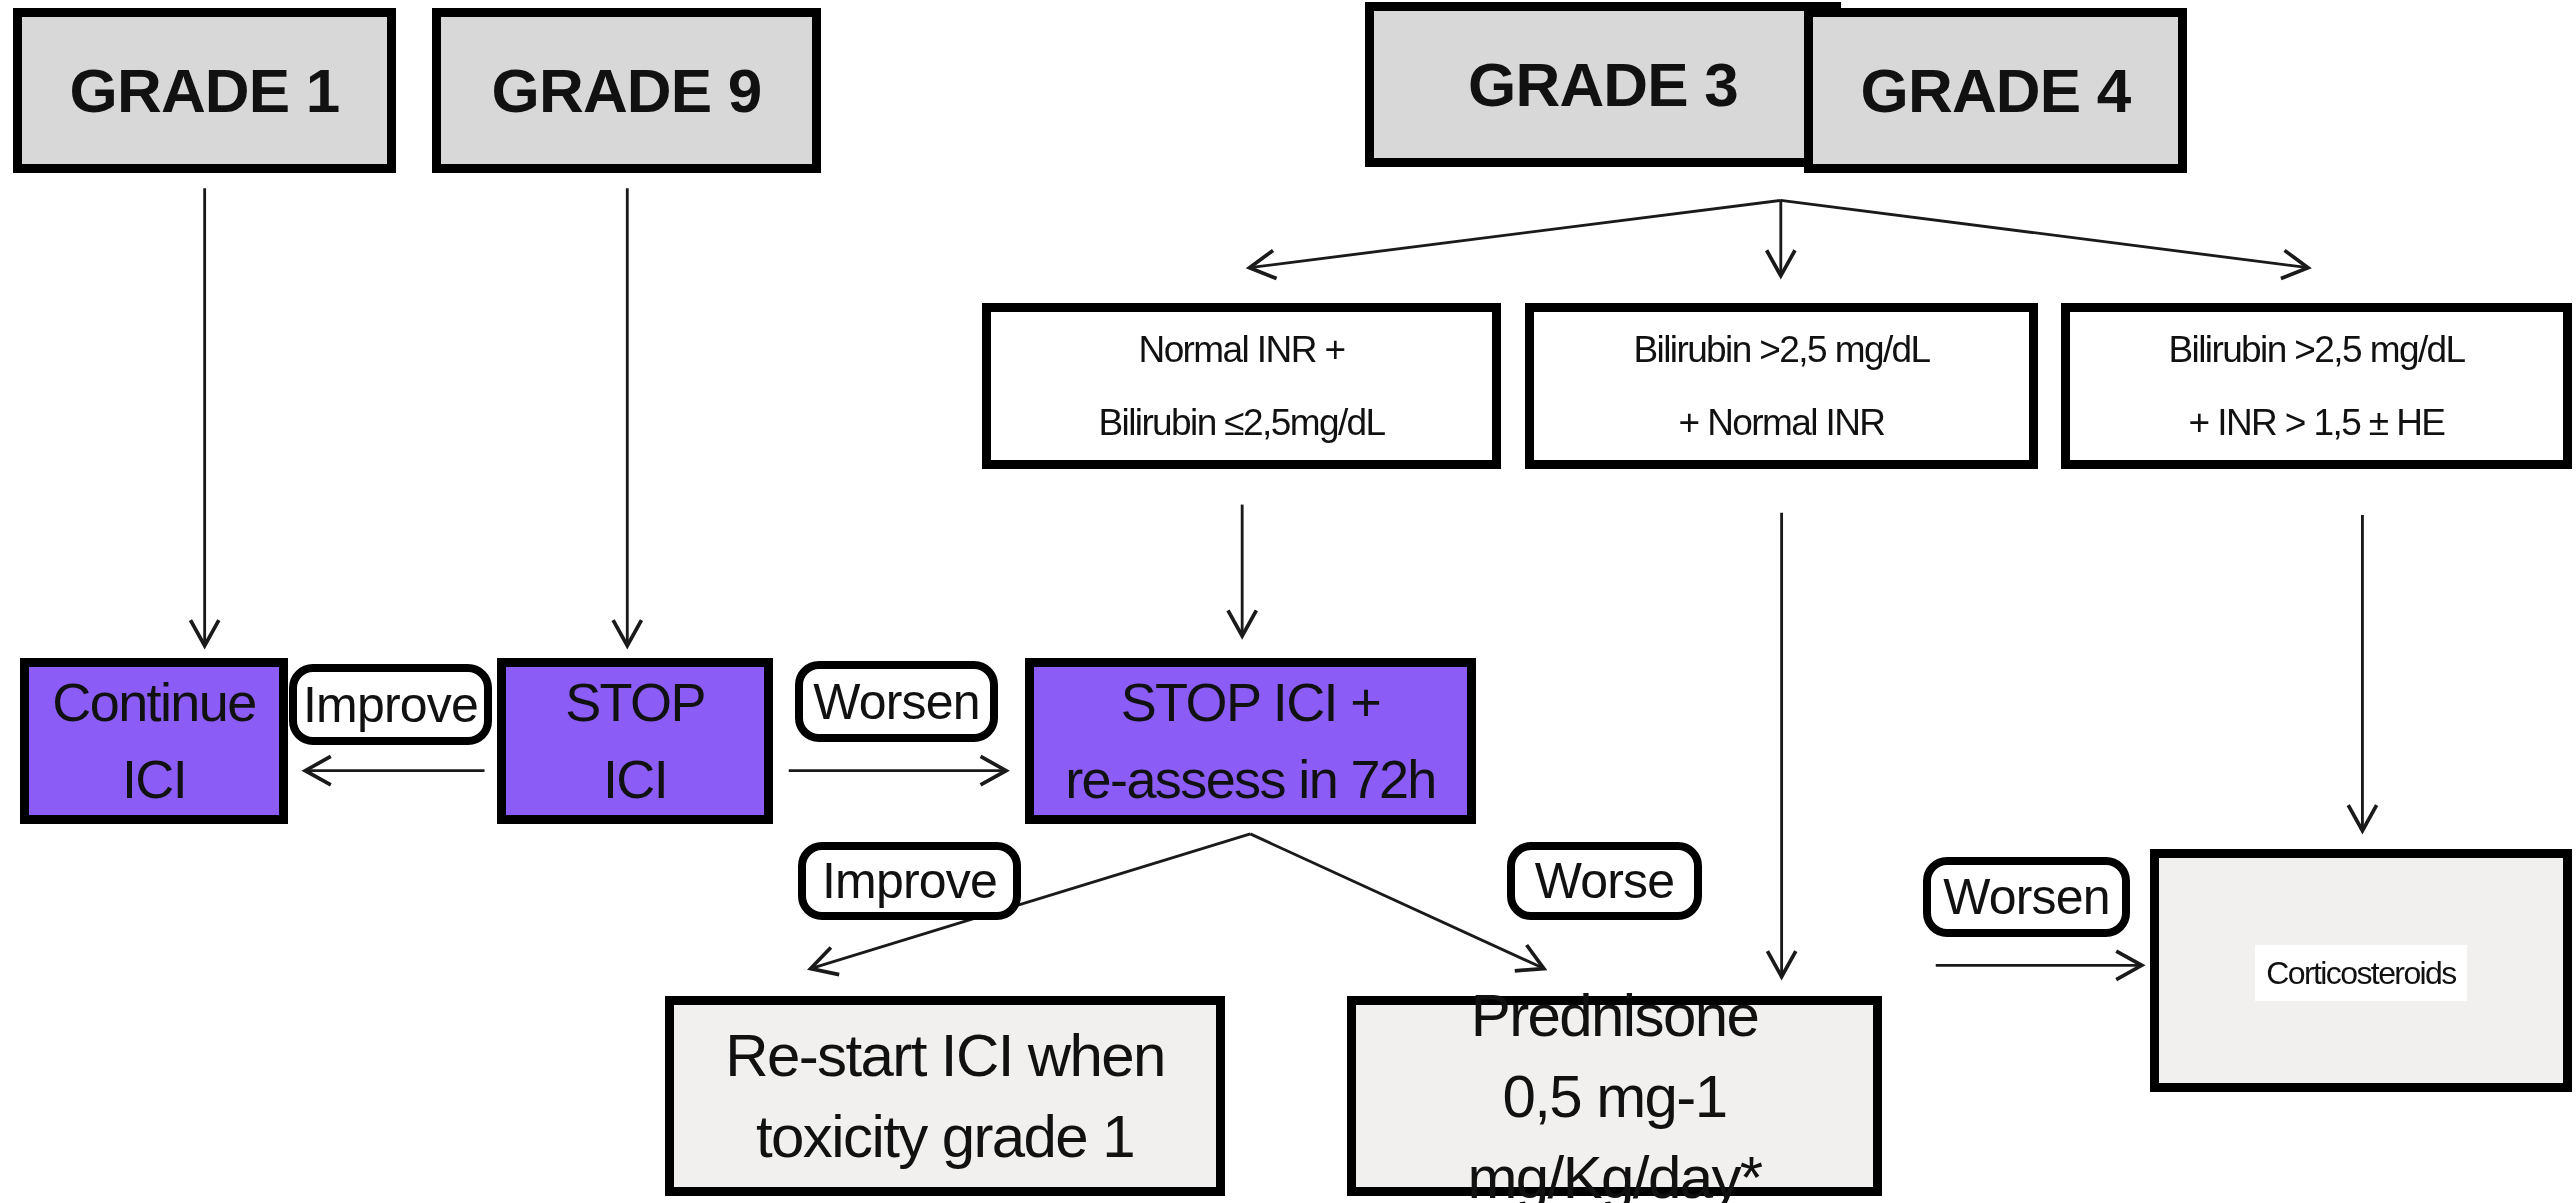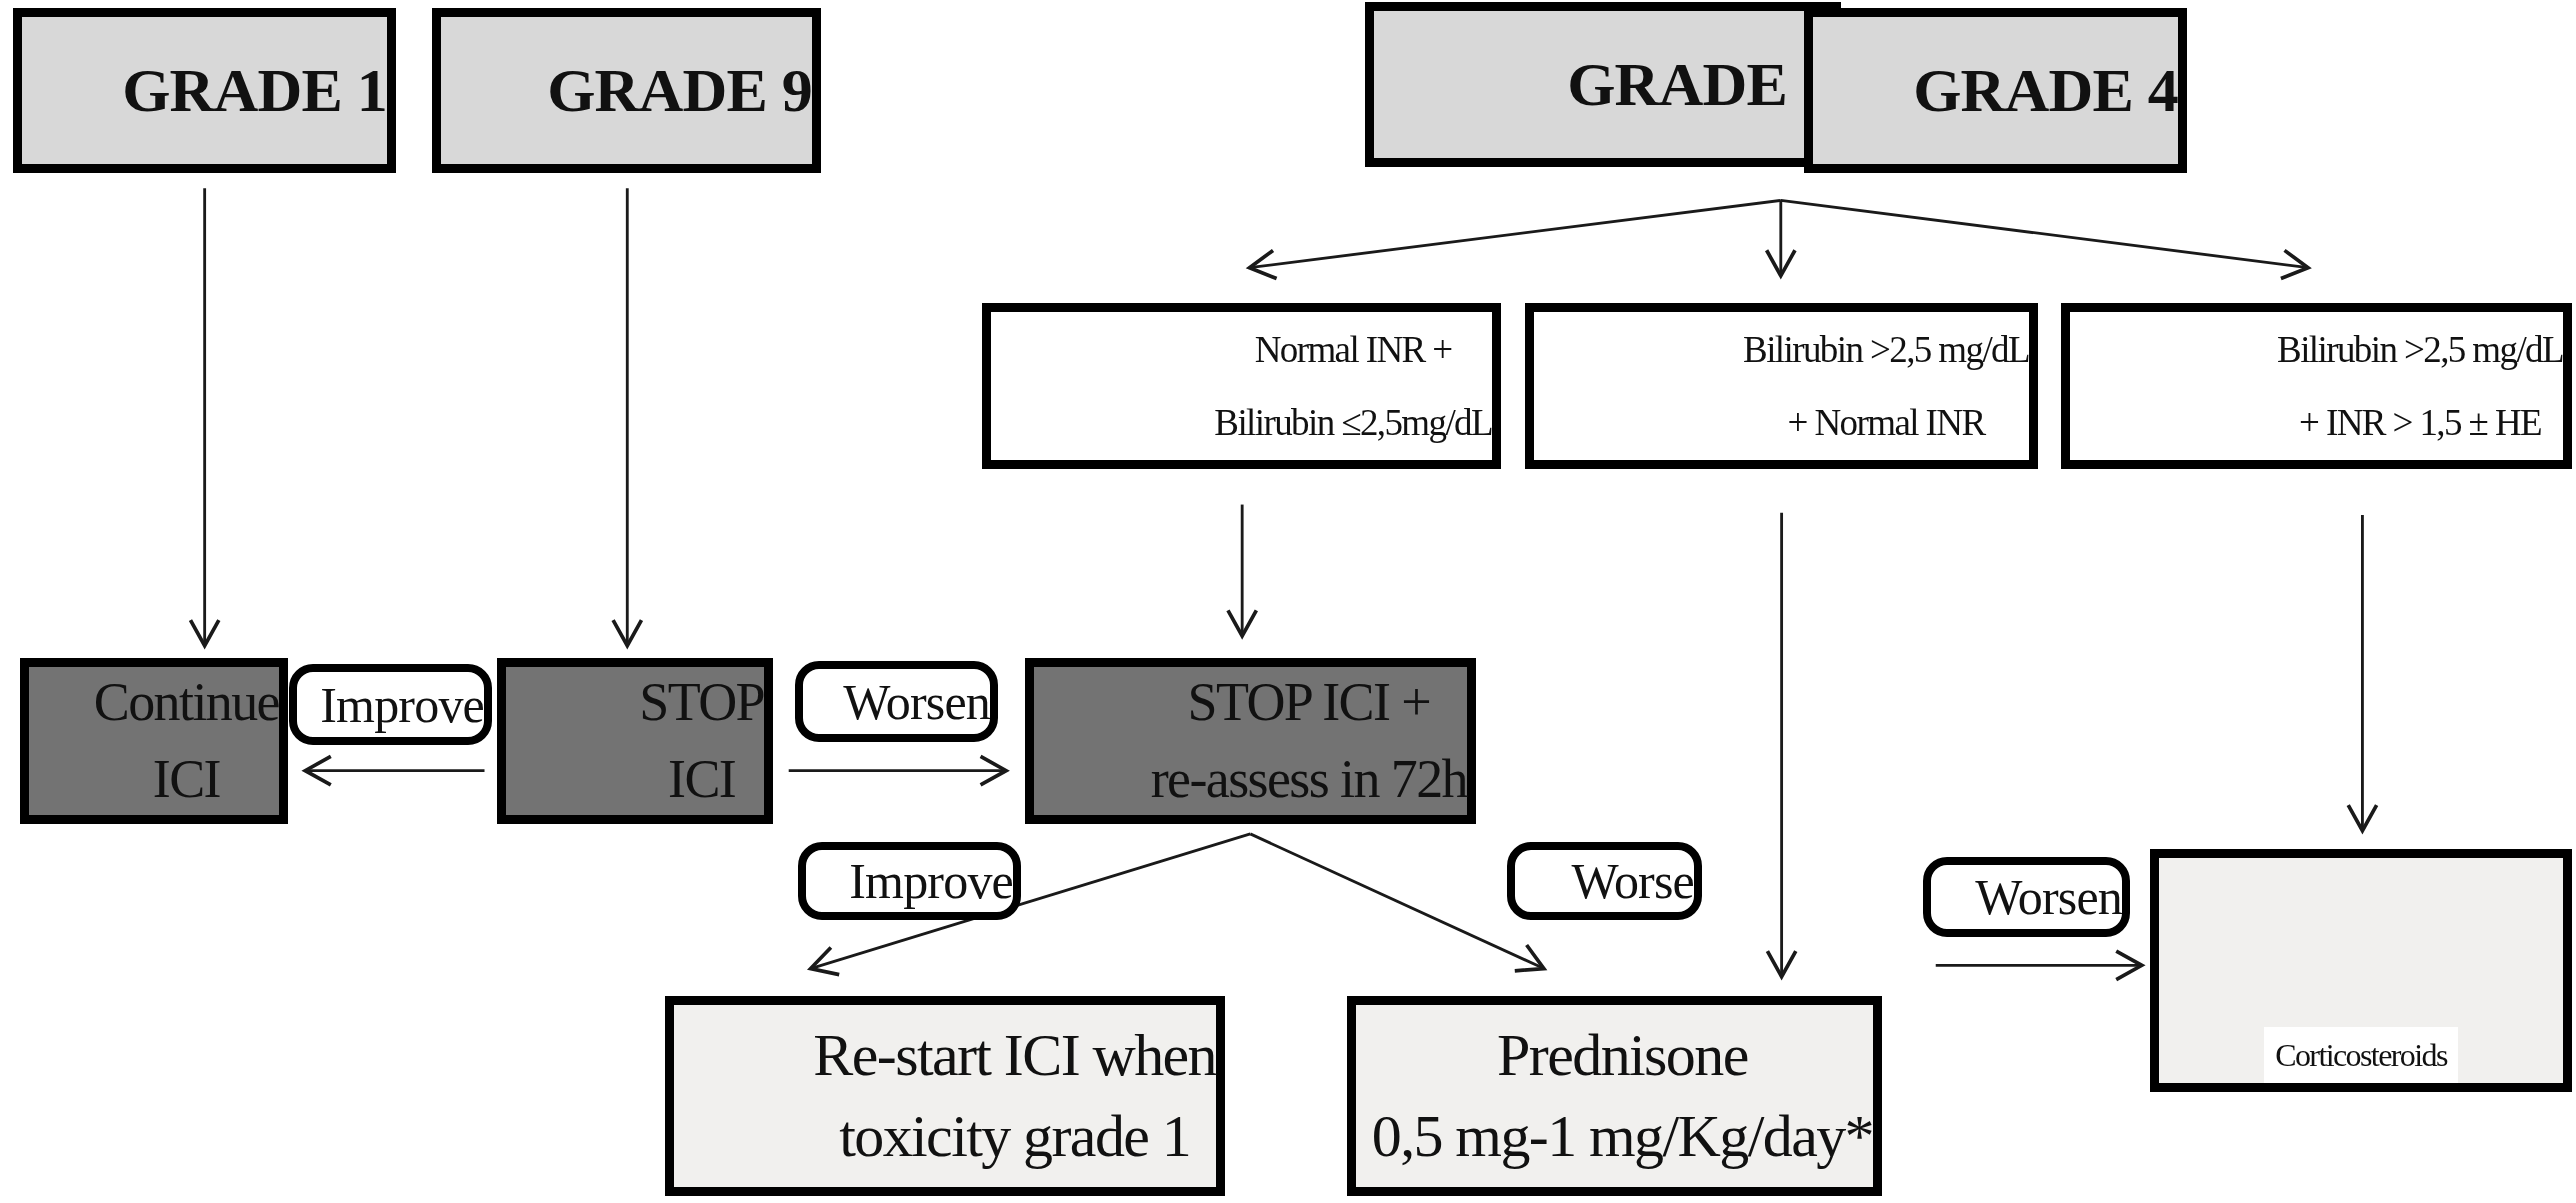--- a/index.html
+++ b/index.html
@@ -8,41 +8,40 @@
     width:2576px;height:1203px;
     background:#ffffff;
     font-family:"Liberation Sans", sans-serif;
     color:#111111;
     overflow:hidden;
   }
   .arrows{position:absolute;left:0;top:0;z-index:1;}
   .box{
     position:absolute;
     box-sizing:border-box;
-    display:flex;align-items:center;justify-content:flex-end;
+    display:flex;align-items:center;justify-content:center;
     text-align:center;
     border:9px solid #000000;
     white-space:pre-line;
     z-index:2;
     letter-spacing:-1.6px;
-    font-family:Liberation Serif, serif;
   }
   .grade{
     background:#d8d8d8;
     font-weight:bold;
     font-size:62px;
     letter-spacing:-0.8px;
   }
   .cond{
     background:#ffffff;
     font-size:37px;
     line-height:73px;
   }
   .action{
-    background:#737373;
+    background:#8b5cf6;
     font-size:54px;
     line-height:77px;
   }
   .big{
     background:#f1f0ee;
     font-size:60px;
     line-height:81px;
   }
   .pill{
     background:#ffffff;

